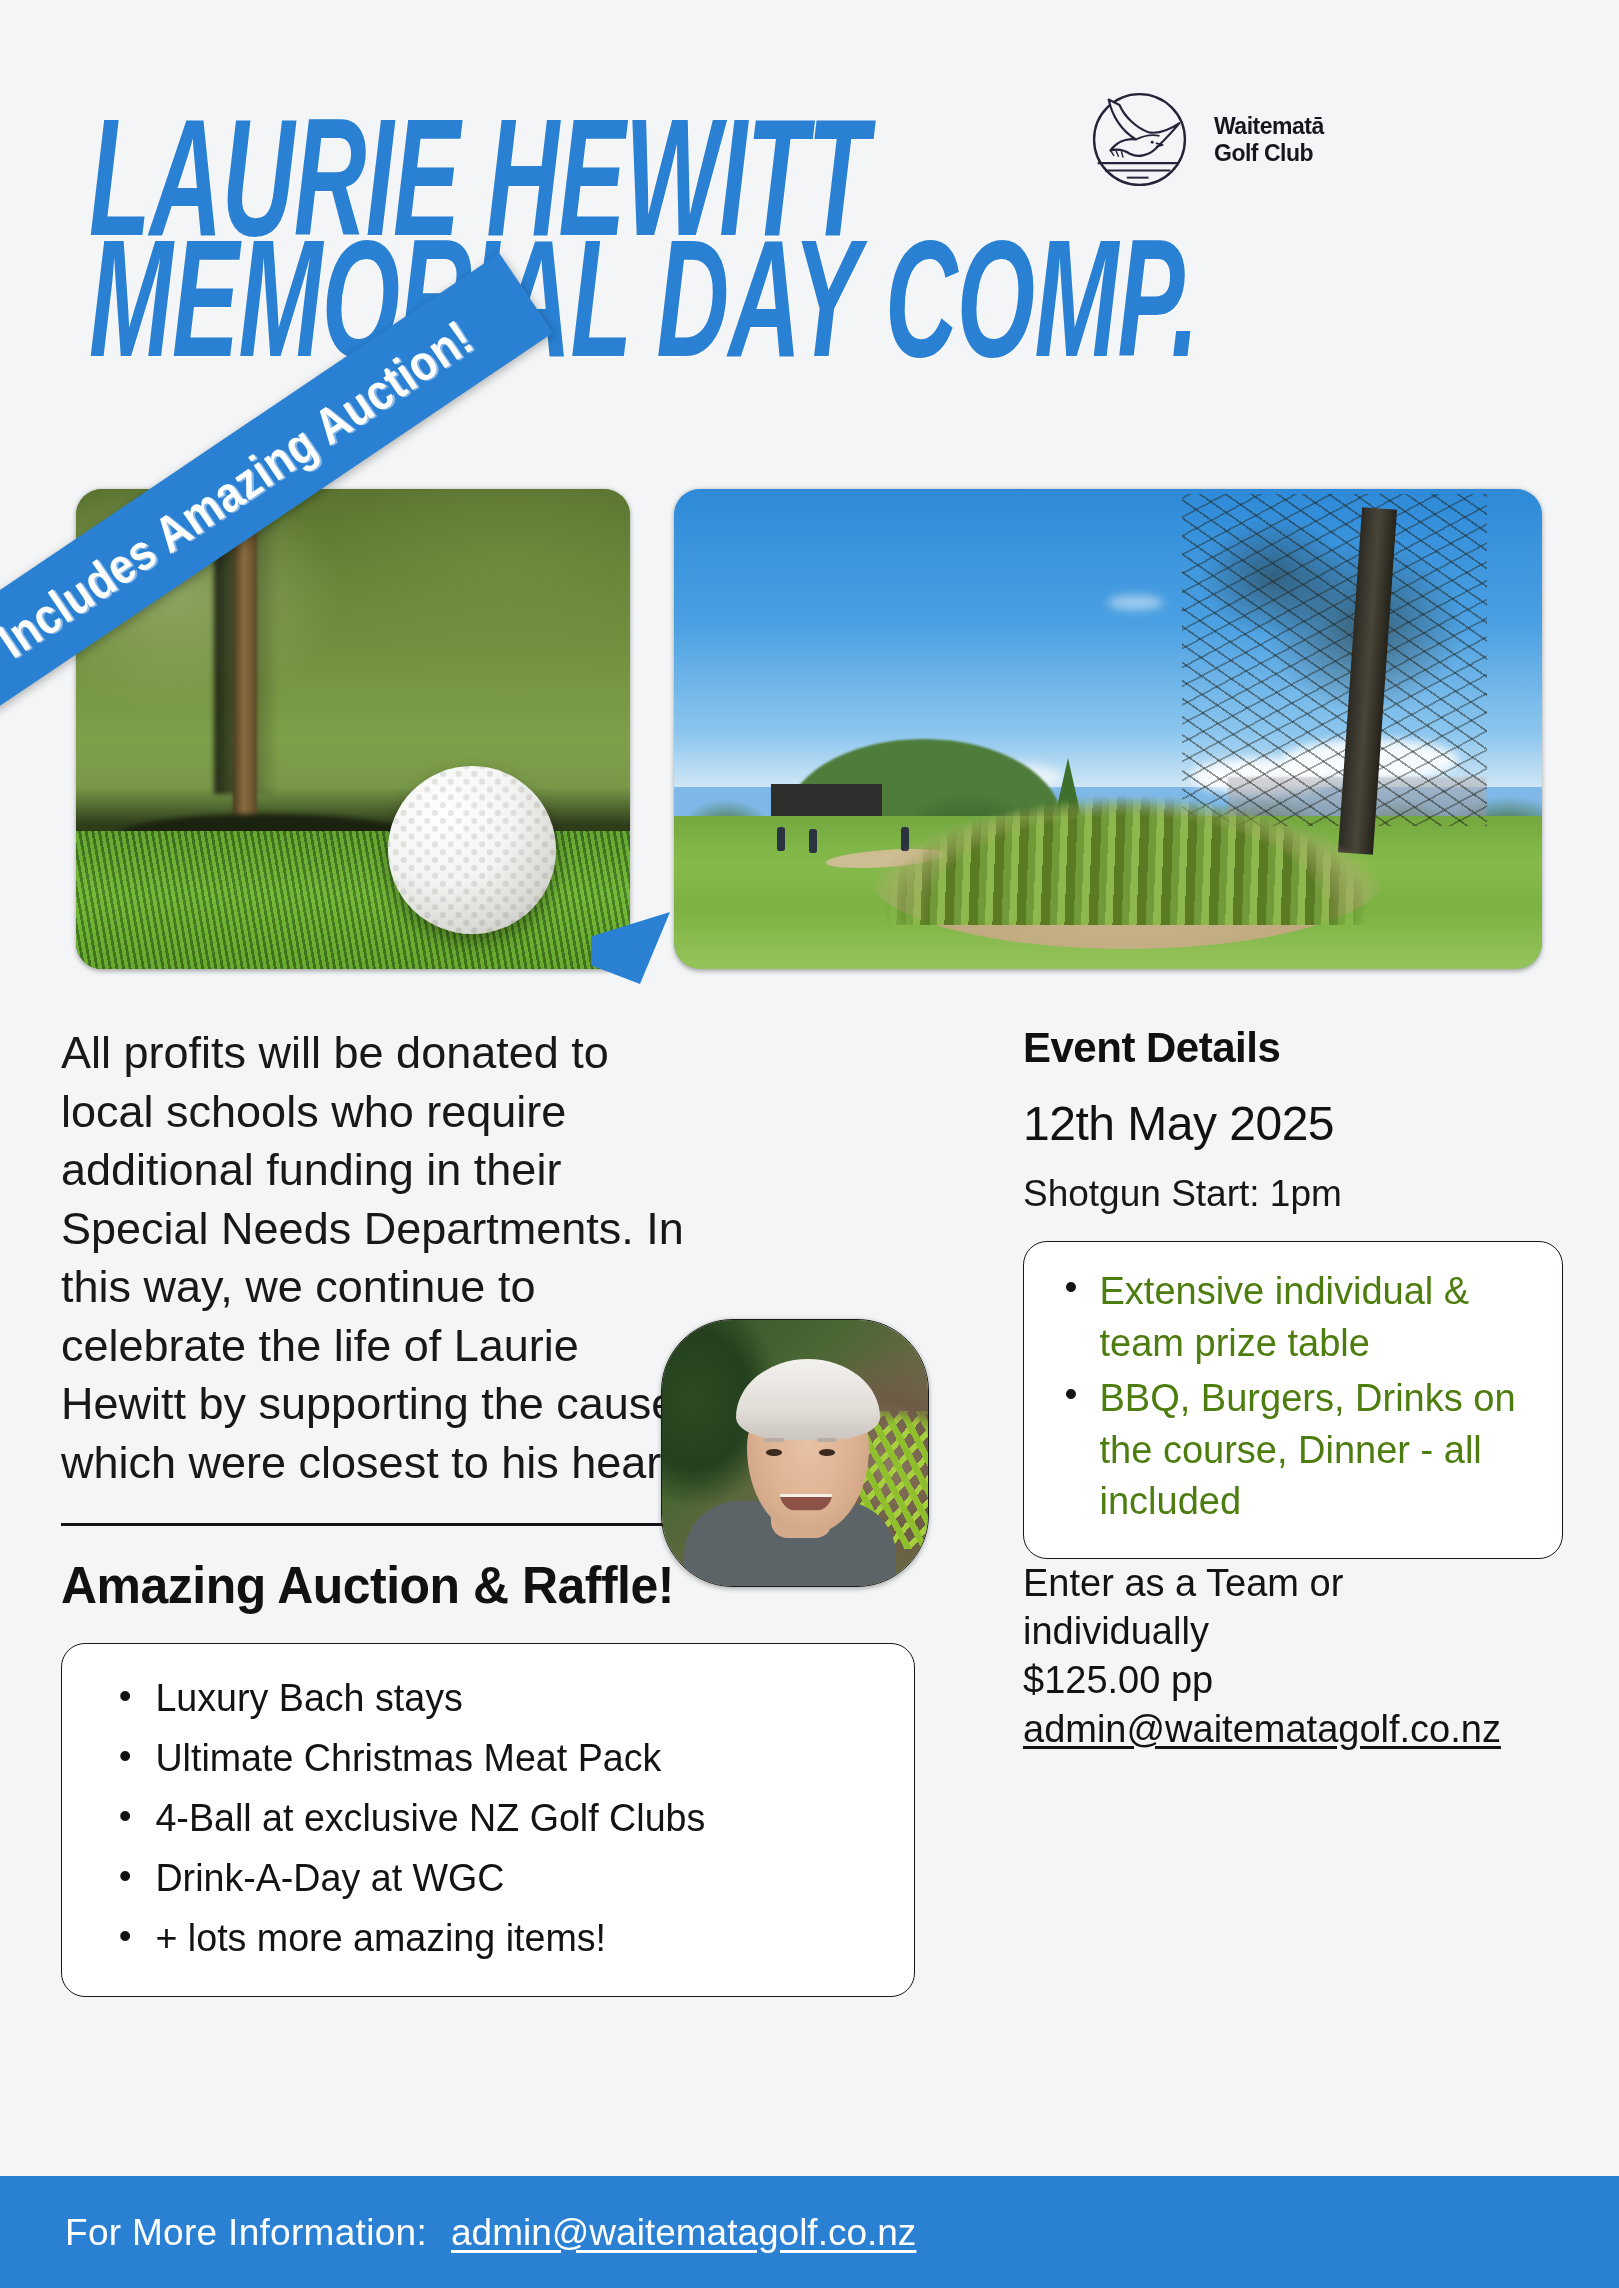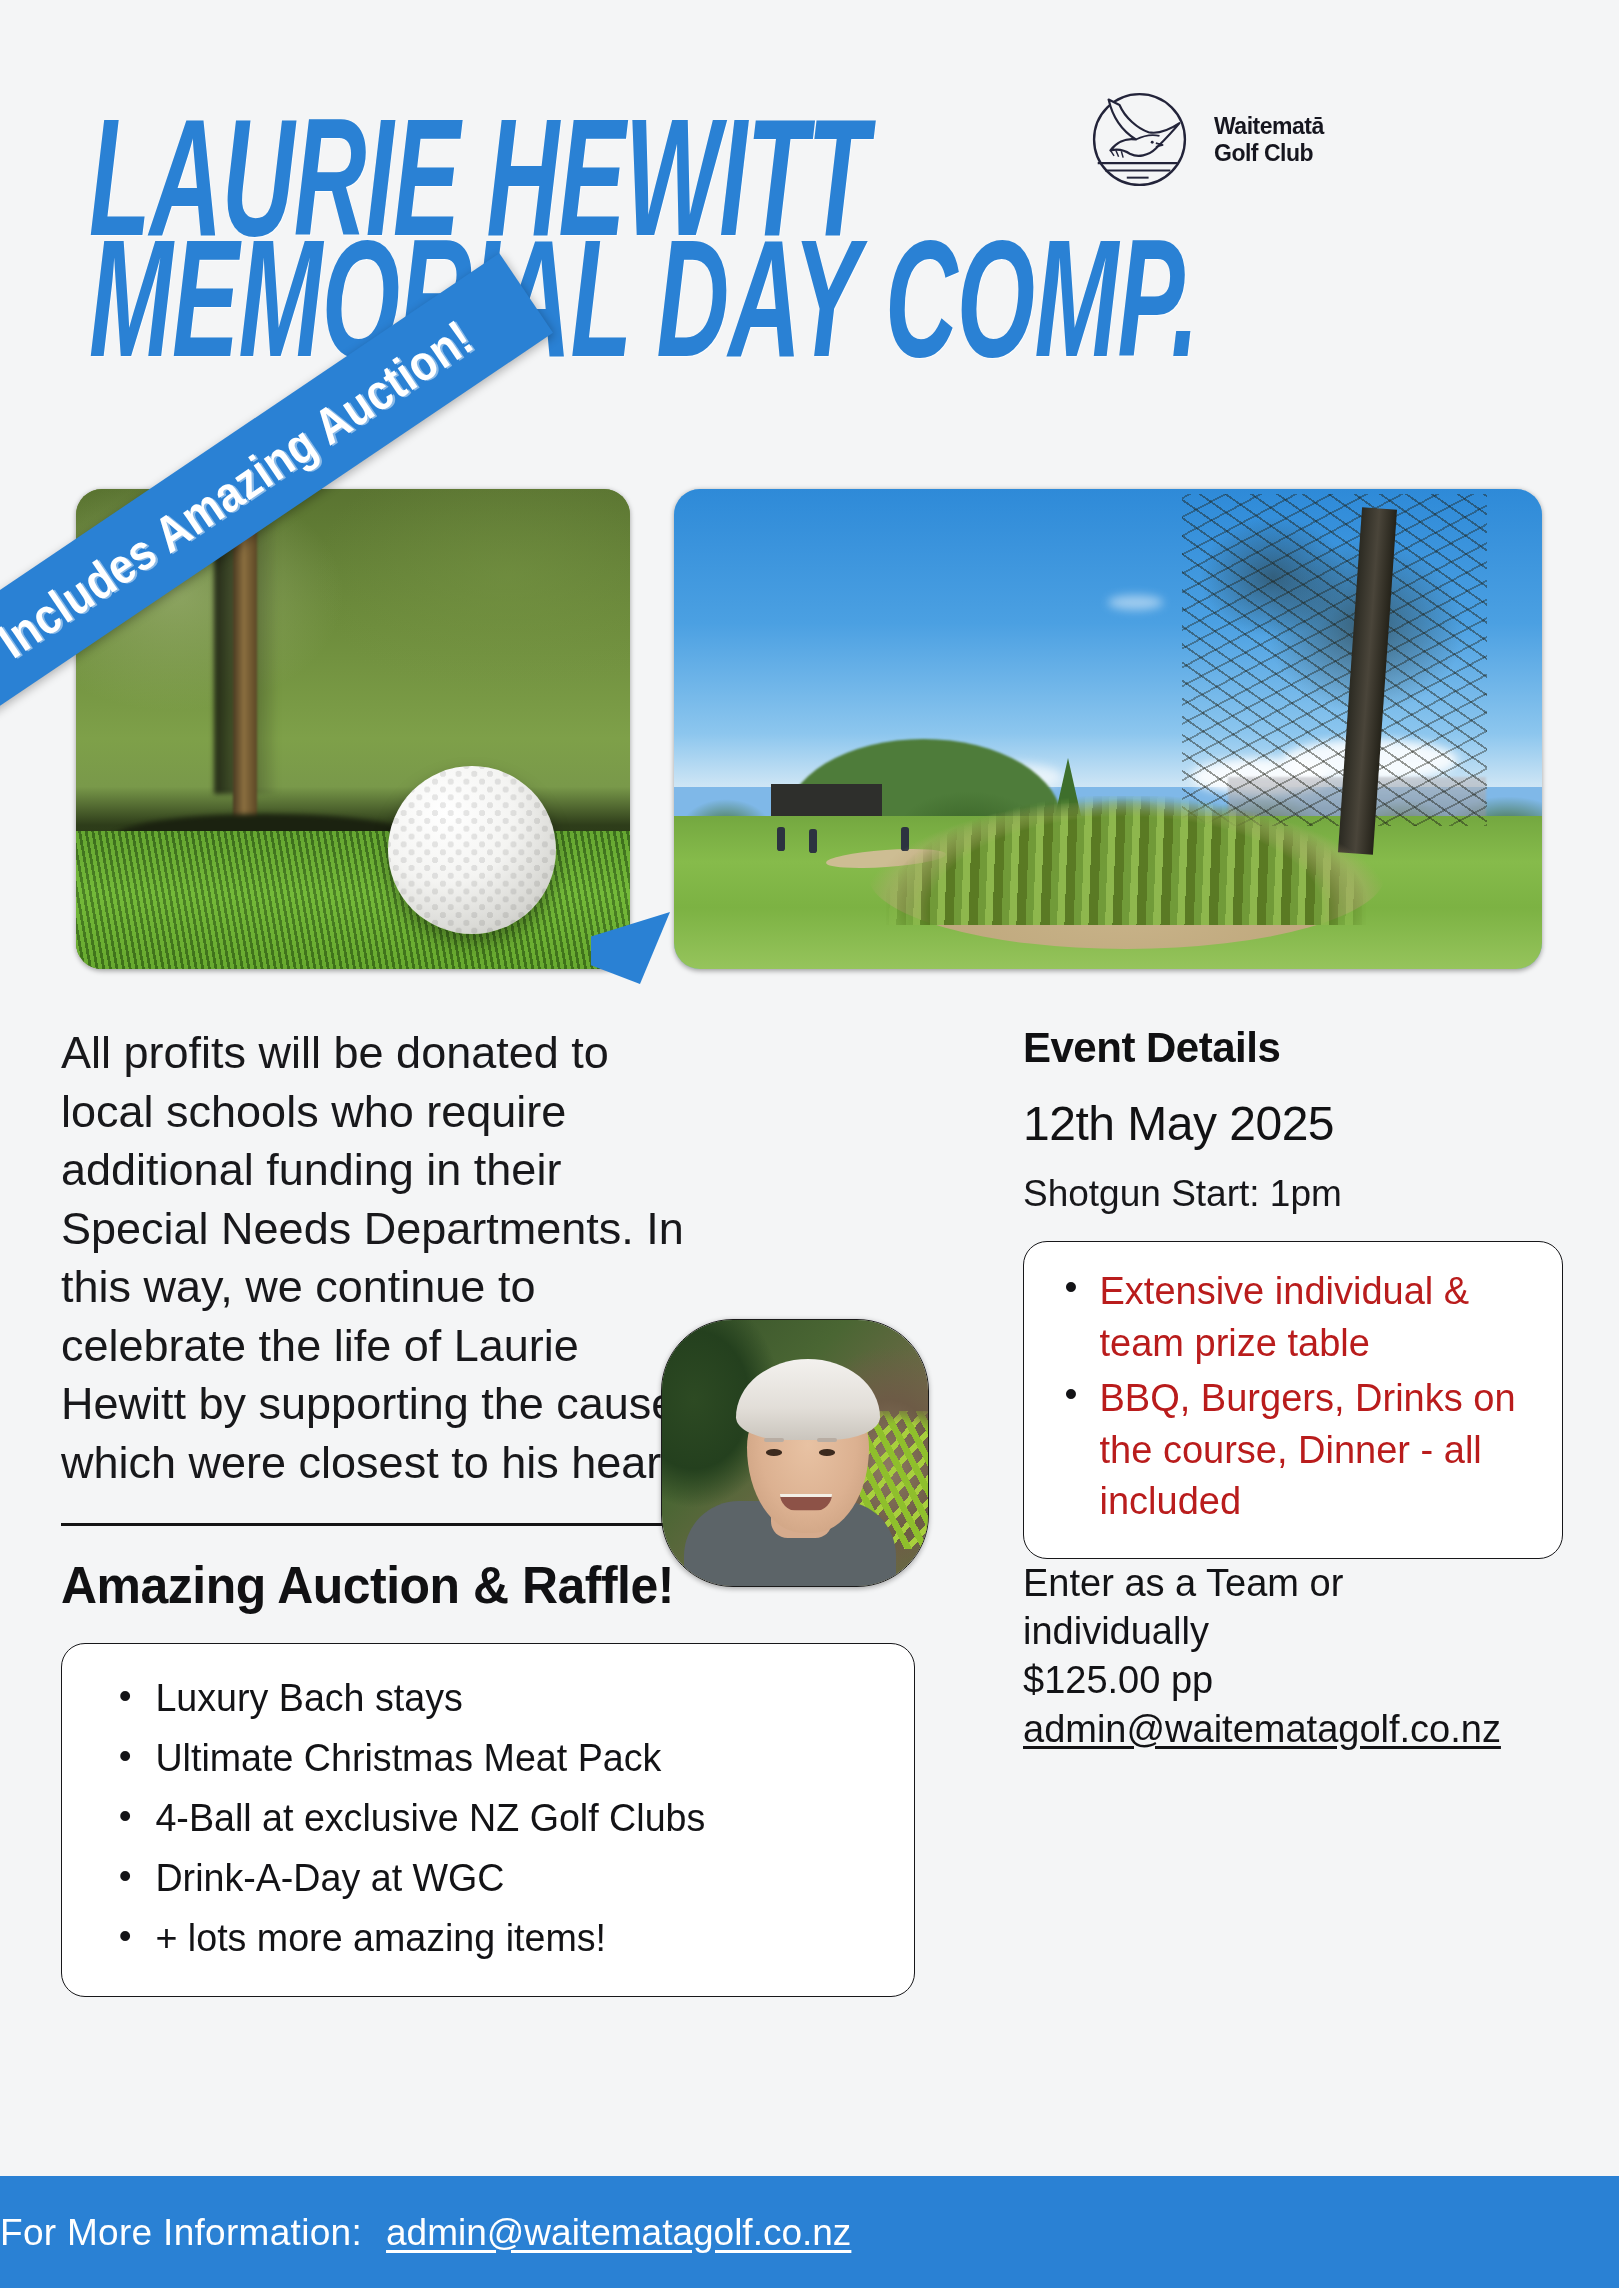--- a/index.html
+++ b/index.html
@@ -470,21 +470,21 @@
     border:1.8px solid #17171a;
     border-radius:24px;
     background:#ffffff;
     padding:24px 24px 26px 18.5px;
   }
   .details-box ul { list-style:none; }
   .detail-item {
     position:relative;
     font-size:38px;
     line-height:1.36;
-    color:#b91c1c;
+    color:#4d7c0f;
     padding-left:57px;
     margin-bottom:3.7px;
   }
   .detail-item::before {
     content:"\2022";
     position:absolute;
     left:22px; top:-3.7px;
     font-size:37px;
     color:#131316;
   }
@@ -516,20 +516,21 @@
     left:0; bottom:0;
     width:1620px; height:113px;
     background:#2a81d4;
     display:flex;
     align-items:center;
   }
   .footer-inner {
     display:flex;
     align-items:center;
     gap:24px;
+    padding-left:65px;
   }
   .footer-label {
     color:#ffffff;
     font-family:"Liberation Sans Narrow","Liberation Sans", sans-serif;
     font-size:37px;
     letter-spacing:0.3px;
   }
   .footer-email {
     color:#ffffff;
     font-family:"Liberation Sans Narrow","Liberation Sans", sans-serif;

